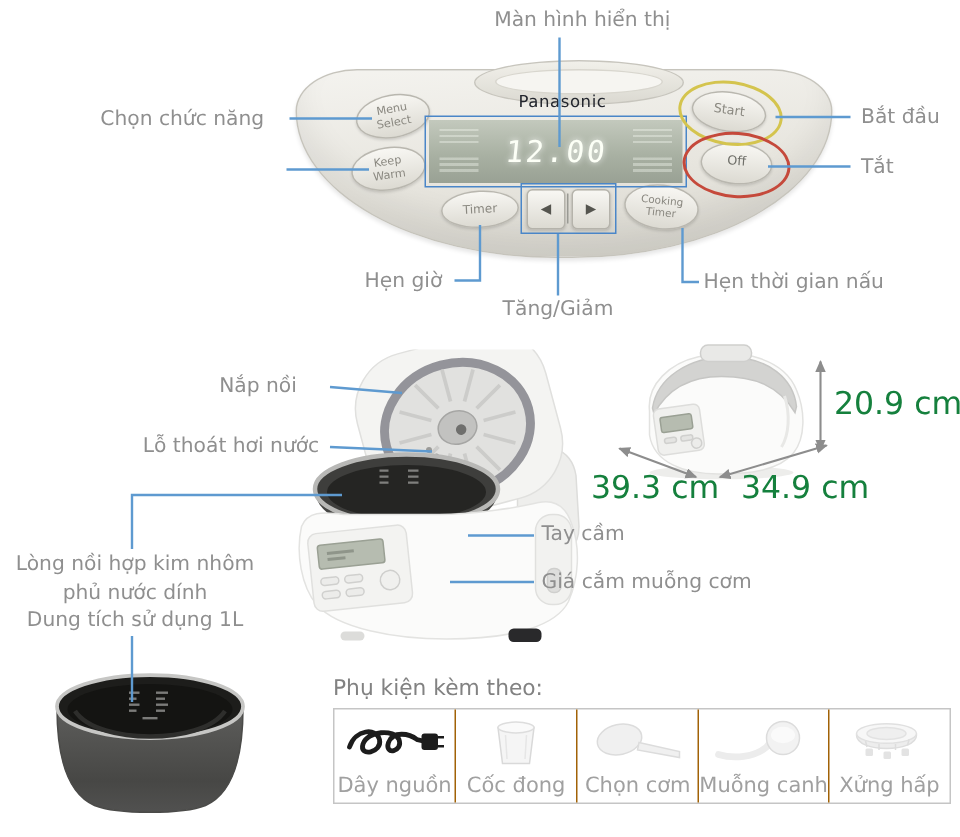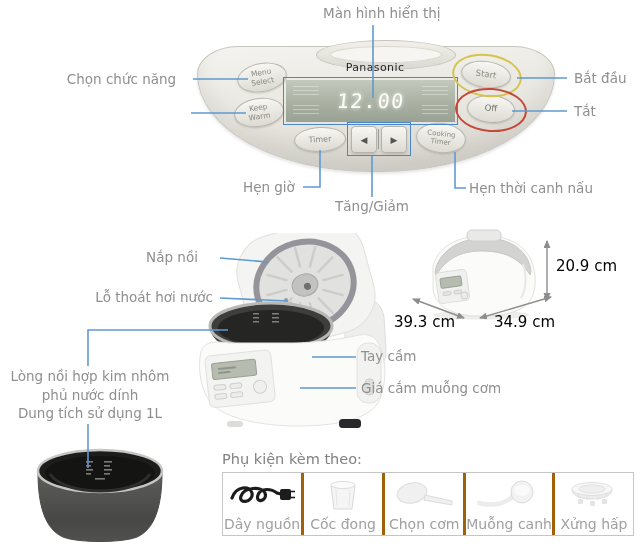--- a/index.html
+++ b/index.html
@@ -2,34 +2,34 @@
 <html><head>
 <meta charset="utf-8">
 <style>
   html,body{margin:0;padding:0;background:#fff;}
   .canvas{position:relative;width:640px;height:558px;background:#fff;overflow:hidden;
           font-family:"DejaVu Sans","Liberation Sans",sans-serif;}
   
   .co{position:absolute;color:#8f8f8f;font-size:13.5px;line-height:1.25;white-space:nowrap;z-index:6;}
   .co.r{text-align:center;}
   .co.c{text-align:center;white-space:normal;}
-  #co-display{left:323px;top:5px;width:124px;text-align:left;}
+  #co-display{left:323px;top:5px;width:124px;text-align:right;}
   #co-menu{left:55px;top:71px;width:133px;}
   #co-keepwarm{left:55px;top:106px;width:133px;}
   #co-start{left:574px;top:70px;}
   #co-off{left:574px;top:103px;}
   #co-timer{left:243px;top:179px;}
   #co-updown{left:322px;top:198px;width:100px;}
   #co-cooking{left:469px;top:180px;}
   #co-lid{left:128px;top:249px;width:88px;}
   #co-vent{left:92px;top:289px;width:124px;}
   #co-handle{left:361px;top:348px;}
   #co-holder{left:361px;top:380px;}
   #co-innerpot{left:8px;top:367px;width:164px;line-height:18.5px;}
-  .dim{position:absolute;color:#000000;font-size:15px;white-space:nowrap;z-index:6;}
+  .dim{position:absolute;color:#15803d;font-size:21px;white-space:nowrap;z-index:6;}
   #dim-h{left:556px;top:257px;}
   #dim-d{left:394px;top:313px;}
   #dim-w{left:494px;top:313px;}
   
   .panel{position:absolute;left:197px;top:46px;width:356px;height:124px;z-index:1;
          background:linear-gradient(175deg,#f4f3ef 0%,#e7e5de 55%,#d4d2ca 100%);
          border:1px solid #c6c4bc;border-radius:44px 44px 52% 52% / 30px 30px 105px 105px;
          box-shadow:inset 0 -16px 20px rgba(0,0,0,.06),0 2px 3px rgba(0,0,0,.10);}
   .hinge{position:absolute;left:316px;top:40px;width:138px;height:28px;border-radius:50%;z-index:2;
          background:linear-gradient(180deg,#f1f0ea,#dbd9d1);border:1px solid #c7c5bd;}
@@ -70,21 +70,21 @@
   
   .lines{position:absolute;left:0;top:0;z-index:5;pointer-events:none;}
   .art{position:absolute;z-index:1;}
   #art-main{left:193px;top:233px;}
   #art-small{left:423px;top:226px;}
   #art-pot{left:28px;top:444px;}
   
   .acc-head{position:absolute;left:222px;top:451px;font-size:14.5px;color:#828282;z-index:2;}
   .acc-table{position:absolute;left:222px;top:472px;width:412px;height:64px;display:flex;z-index:2;
        border:1px solid #c5c5c5;box-sizing:border-box;background:#fff;}
-  .acc-cell{flex:1;border-right:3px solid #a16207;display:flex;flex-direction:column;
+  .acc-cell{flex:1;border-right:1px solid #a16207;display:flex;flex-direction:column;
        align-items:center;justify-content:flex-end;padding-bottom:3px;box-sizing:border-box;}
   .acc-cell:last-child{border-right:none;}
   .acc-icon{flex:1;display:flex;align-items:center;justify-content:center;width:100%;}
   .acc-label{font-size:14px;color:#a0a0a0;white-space:nowrap;line-height:1.1;}
 </style>
 </head>
 <body>
 
 <div class="canvas">
 
@@ -227,21 +227,21 @@
       <rect x="67" y="34" width="10" height="1.6"></rect>
     </g>
   </svg>
 
   <div class="co" id="co-display">Màn hình hiển thị</div>
   <div class="co r" id="co-menu">Chọn chức năng</div>
   <div class="co" id="co-start">Bắt đầu</div>
   <div class="co" id="co-off">Tắt</div>
   <div class="co" id="co-timer">Hẹn giờ</div>
   <div class="co c" id="co-updown">Tăng/Giảm</div>
-  <div class="co" id="co-cooking">Hẹn thời canh nấu</div>
+  <div class="co" id="co-cooking">Hẹn thời gian nấu</div>
   <div class="co r" id="co-lid">Nắp nồi</div>
   <div class="co r" id="co-vent">Lỗ thoát hơi nước</div>
   <div class="co" id="co-handle">Tay cầm</div>
   <div class="co" id="co-holder">Giá cắm muỗng cơm</div>
   <div class="co c" id="co-innerpot">
     <span style="display:block">Lòng nồi hợp kim nhôm</span>
     <span style="display:block">phủ nước dính</span>
     <span style="display:block">Dung tích sử dụng 1L</span>
   </div>
 

